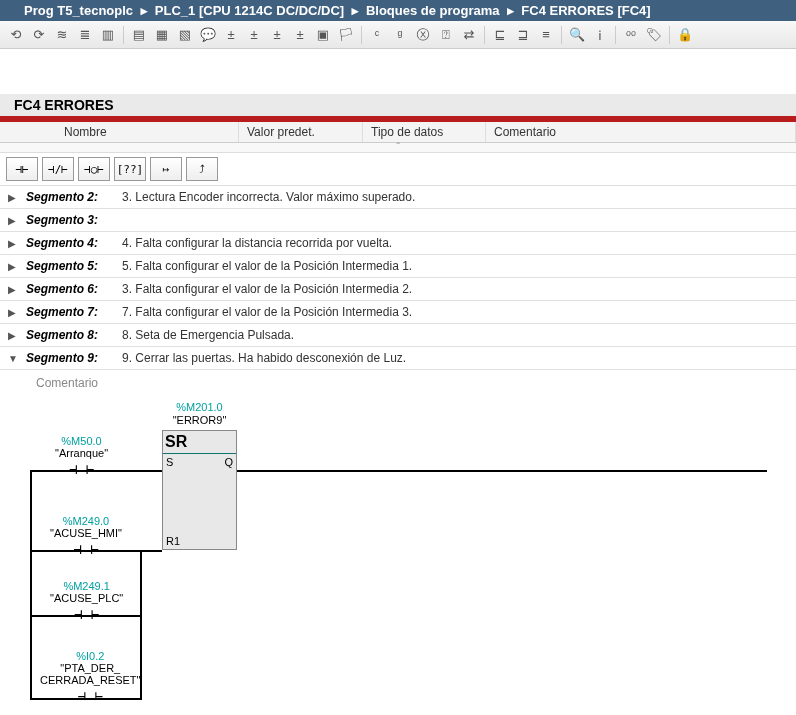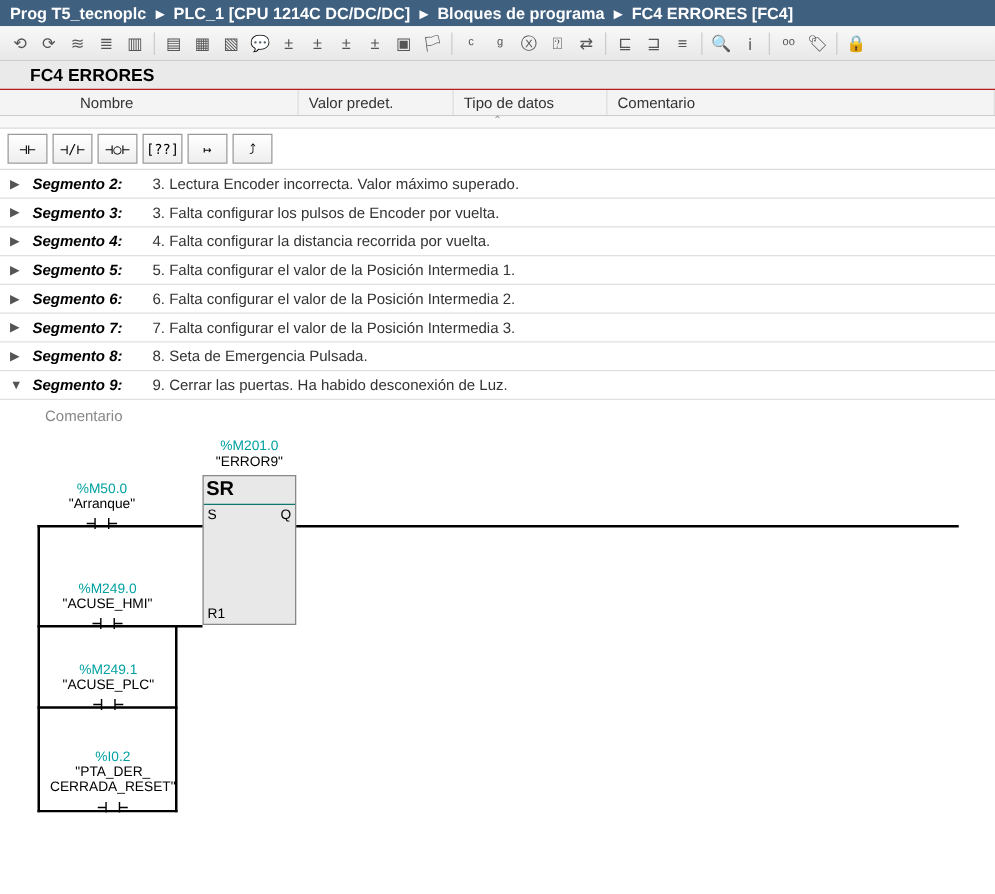--- a/index.html
+++ b/index.html
@@ -1,25 +1,25 @@
 <!DOCTYPE html>
 <html><head>
   <meta charset="utf-8">
   <style>
     * { box-sizing: border-box; margin: 0; padding: 0; }
     body { font-family: "Segoe UI", Tahoma, sans-serif; font-size: 12px; background: #fff; color: #000; width: 796px; }
     
-    .breadcrumb { background: #406080; color: #fff; padding: 3px 8px; font-size: 13px; font-weight: bold; }
+    .breadcrumb { background: #406080; color: #fff; padding: 3px 24px; font-size: 13px; font-weight: bold; }
     .breadcrumb .sep { margin: 0 4px; }
     
     .toolbar-strip { background: linear-gradient(#f8f8f8, #e8e8e8); border-bottom: 1px solid #ccc; padding: 3px 6px; display: flex; align-items: center; gap: 3px; min-height: 28px; }
     .tb-btn { width: 20px; height: 20px; display: inline-flex; align-items: center; justify-content: center; font-size: 13px; cursor: pointer; color: #555; }
     .tb-sep { width: 1px; height: 18px; background: #ccc; margin: 0 2px; }
     
-    .block-title { background: #eaeaea; padding: 3px 24px; font-size: 14px; font-weight: bold; border-bottom: 1px solid #b91c1c; }
+    .block-title { background: #eaeaea; padding: 3px 14px; font-size: 14px; font-weight: bold; border-bottom: 6px solid #b91c1c; margin-top: 45px; }
     
     .col-headers { display: flex; background: #f4f4f4; border-bottom: 1px solid #ccc; padding-left: 24px; }
     .col-headers .col { padding: 3px 8px; border-right: 1px solid #ddd; font-size: 12px; color: #333; }
     .col-headers .col.name { width: 215px; padding-left: 40px; }
     .col-headers .col.type { width: 123px; }
     .col-headers .col.preset { width: 124px; }
     .col-headers .col.comment { flex: 1; }
     
     .mini-splitter { height: 10px; background: #f8f8f8; border-bottom: 1px solid #ddd; position: relative; }
     .mini-splitter::after { content: "⌃"; position: absolute; left: 50%; top: -2px; font-size: 8px; color: #888; transform: translateX(-50%); }
@@ -128,36 +128,35 @@
 
 <div class="segments">
   <div class="segment-row">
     <span class="segment-arrow">▶</span>
     <span class="segment-label">Segmento 2:</span>
     <span class="segment-desc">3. Lectura Encoder incorrecta. Valor máximo superado.</span>
   </div>
   <div class="segment-row">
     <span class="segment-arrow">▶</span>
     <span class="segment-label">Segmento 3:</span>
-    <span class="segment-desc">3. Falta configurar los pulsos de Encoder por vuelta.</span>
   </div>
   <div class="segment-row">
     <span class="segment-arrow">▶</span>
     <span class="segment-label">Segmento 4:</span>
     <span class="segment-desc">4. Falta configurar la distancia recorrida por vuelta.</span>
   </div>
   <div class="segment-row">
     <span class="segment-arrow">▶</span>
     <span class="segment-label">Segmento 5:</span>
     <span class="segment-desc">5. Falta configurar el valor de la Posición Intermedia 1.</span>
   </div>
   <div class="segment-row">
     <span class="segment-arrow">▶</span>
     <span class="segment-label">Segmento 6:</span>
-    <span class="segment-desc">6. Falta configurar el valor de la Posición Intermedia 2.</span>
+    <span class="segment-desc">3. Falta configurar el valor de la Posición Intermedia 2.</span>
   </div>
   <div class="segment-row">
     <span class="segment-arrow">▶</span>
     <span class="segment-label">Segmento 7:</span>
     <span class="segment-desc">7. Falta configurar el valor de la Posición Intermedia 3.</span>
   </div>
   <div class="segment-row">
     <span class="segment-arrow">▶</span>
     <span class="segment-label">Segmento 8:</span>
     <span class="segment-desc">8. Seta de Emergencia Pulsada.</span>

